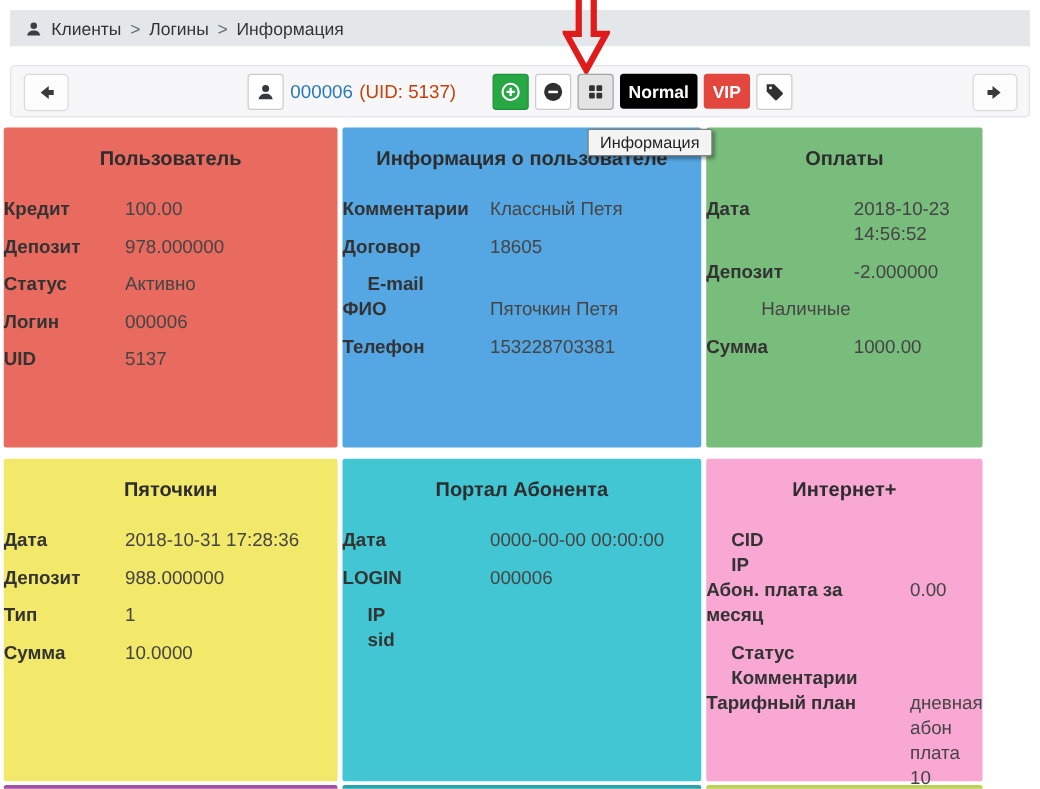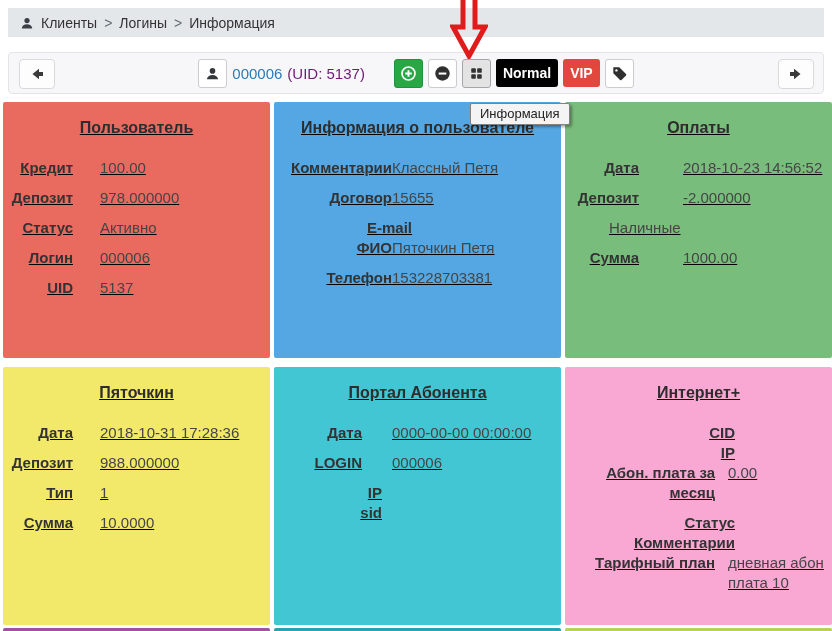--- a/index.html
+++ b/index.html
@@ -40,44 +40,44 @@
   .btn-plus  { background:#28a745; border-color:#23913c; }
   .btn-grid  { background:#e3e3e3; border-color:#a5a5a5; }
   .btn-pill {
     height:28px; padding:0 7px; border:none; border-radius:3px;
     color:#fff; font-size:14px; font-weight:600; cursor:pointer;
     display:flex; align-items:center;
   }
   .btn-normal { background:#000000; }
   .btn-vip { background:#e2463c; }
   .login-link { color:#2a7ab9; font-size:15px; text-decoration:none; cursor:pointer; }
-  .uid-text { color:#701a75; font-size:15px; margin-right:24px; }
+  .uid-text { color:#c2410c; font-size:15px; margin-right:24px; }
   
   .annot-arrow { position:absolute; left:450px; top:0; z-index:60; pointer-events:none; }
   
   .tooltip {
     position:absolute; left:470px; top:103px; z-index:50;
     background:#f4f4f4; border:1px solid #828282; border-radius:2px;
     padding:2px 9px 3px; font-size:13px; color:#222;
     box-shadow:2px 2px 3px rgba(0,0,0,.35);
   }
   
-  .panel { position:absolute; border-radius:2px;text-decoration:underline; }
+  .panel { position:absolute; border-radius:2px; }
   .r0 { top:102px; height:256px; }
   .r1 { top:367px; height:258px; }
   .c0 { left:3px;   width:267px; }
   .c1 { left:274px; width:287px; }
-  .c2 { left:565px; width:267px; }
+  .c2 { left:565px; width:221px; }
   .panel-title {
     text-align:center; font-weight:bold; font-size:16px; color:#2d2d2d;
     margin:17px 0 21px;
   }
   .prow { display:flex; line-height:20px; margin-bottom:10px; font-size:15px; }
   .prow.empty { margin-bottom:0;padding-left:20px; }
-  .lbl { font-weight:bold; color:#333; text-align:right; flex-shrink:0; }
+  .lbl { font-weight:bold; color:#333; flex-shrink:0; }
   .val { color:#454545; }
   .p0 .lbl, .p3 .lbl { width:70px; }
   .p0 .val, .p3 .val { margin-left:27px; }
   .p1 .lbl { width:118px; }
   .p1 .val { margin-left:0; }
   .p2 .lbl { width:74px; }
   .p2 .val { margin-left:44px; }
   .p4 .lbl { width:88px; }
   .p4 .val { margin-left:30px; }
   .p5 .lbl { width:150px; }
@@ -203,21 +203,21 @@
 </div>
 <div class="panel r0 c1 p1" style="background-color: rgb(85, 167, 227);">
   <div class="panel-title">Информация о пользователе</div>
   <div>
       <div class="prow">
         <div class="lbl">Комментарии</div>
         <div class="val">Классный Петя</div>
       </div>
       <div class="prow">
         <div class="lbl">Договор</div>
-        <div class="val">15655</div>
+        <div class="val">18605</div>
       </div>
       <div class="prow empty">
         <div class="lbl">E-mail</div>
         <div class="val"></div>
       </div>
       <div class="prow">
         <div class="lbl">ФИО</div>
         <div class="val">Пяточкин Петя</div>
       </div>
       <div class="prow">

